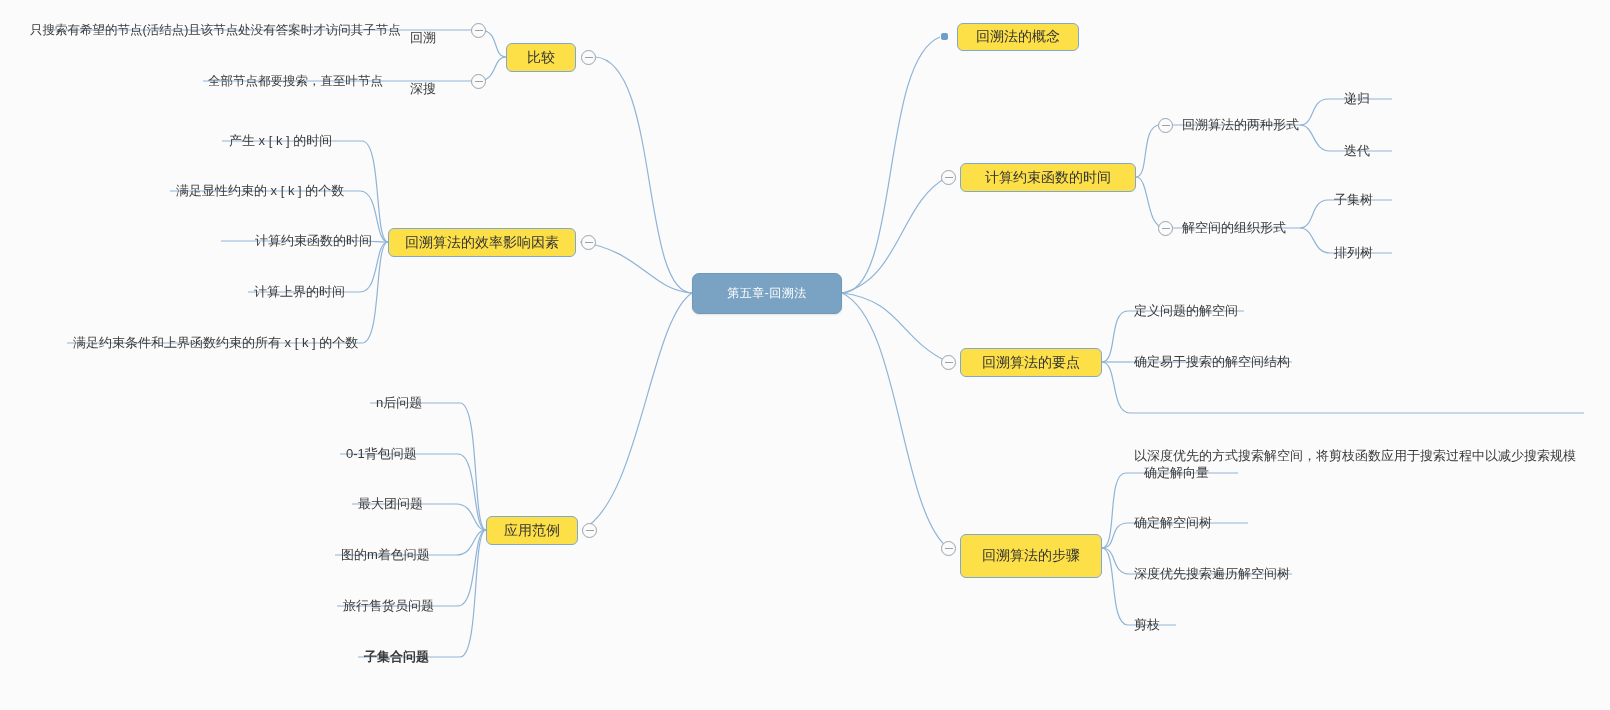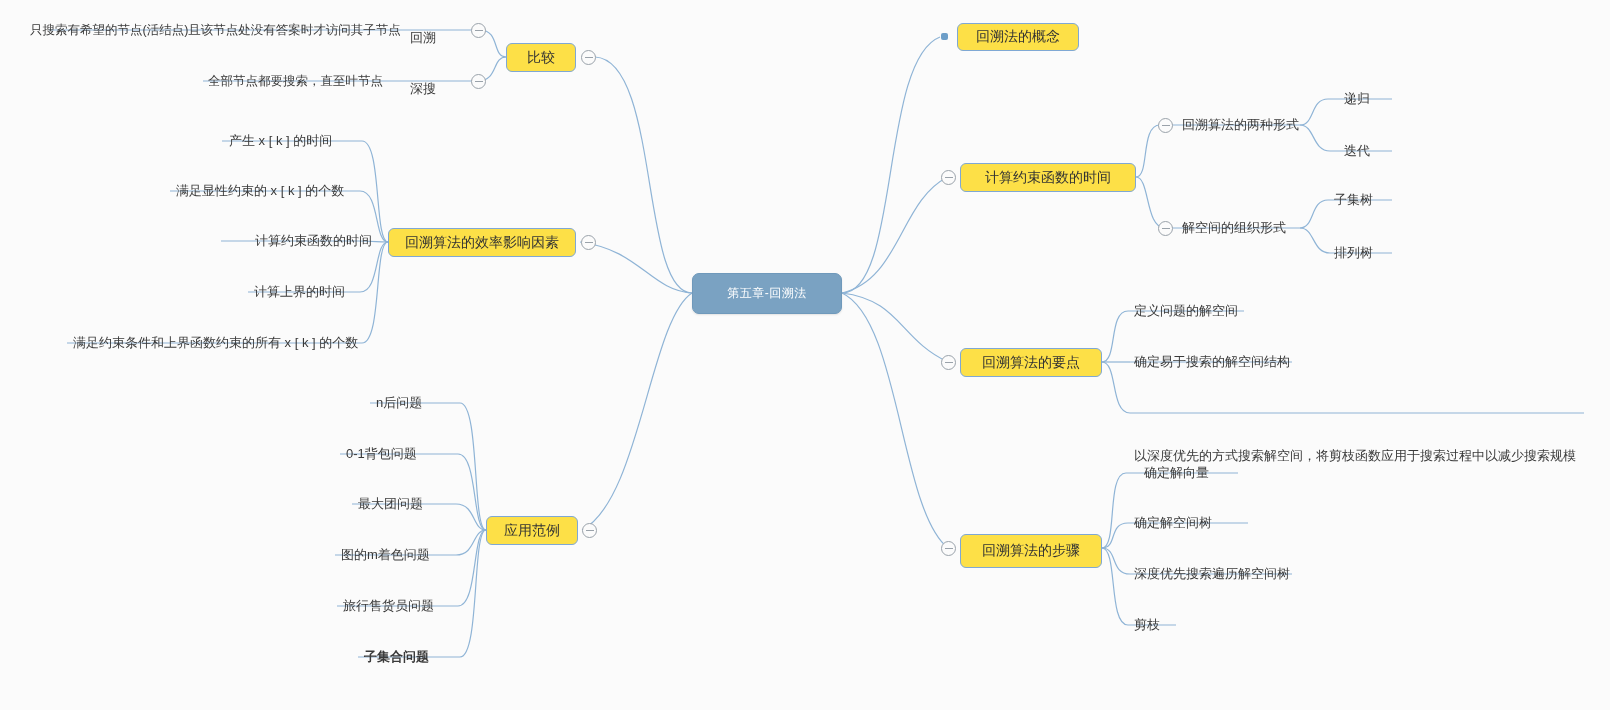--- a/index.html
+++ b/index.html
@@ -190,21 +190,21 @@
     <span>定义问题的解空间</span>
   </div>
   <div class="node plain align-l" style="left:1130px;top:351px;width:250px;height:22px;">
     <span>确定易于搜索的解空间结构</span>
   </div>
   <div class="node plain align-l" style="left:1130px;top:402px;width:470px;height:22px;margin-top:43px;">
     <span>以深度优先的方式搜索解空间，将剪枝函数应用于搜索过程中以减少搜索规模</span>
   </div>
 
   <span class="toggle" style="left:941px;top:541px;"></span>
-  <div class="node boxed" style="left:960px;top:534px;width:142px;height:34px;font-family:Liberation Mono, monospace;">
+  <div class="node boxed" style="left:960px;top:534px;width:142px;height:44px;font-family:Liberation Mono, monospace;">
     <span>回溯算法的步骤</span>
   </div>
   <div class="node plain align-l" style="left:1130px;top:462px;width:140px;height:22px;margin-left:10px;">
     <span>确定解向量</span>
   </div>
   <div class="node plain align-l" style="left:1130px;top:512px;width:140px;height:22px;">
     <span>确定解空间树</span>
   </div>
   <div class="node plain align-l" style="left:1130px;top:563px;width:220px;height:22px;">
     <span>深度优先搜索遍历解空间树</span>

